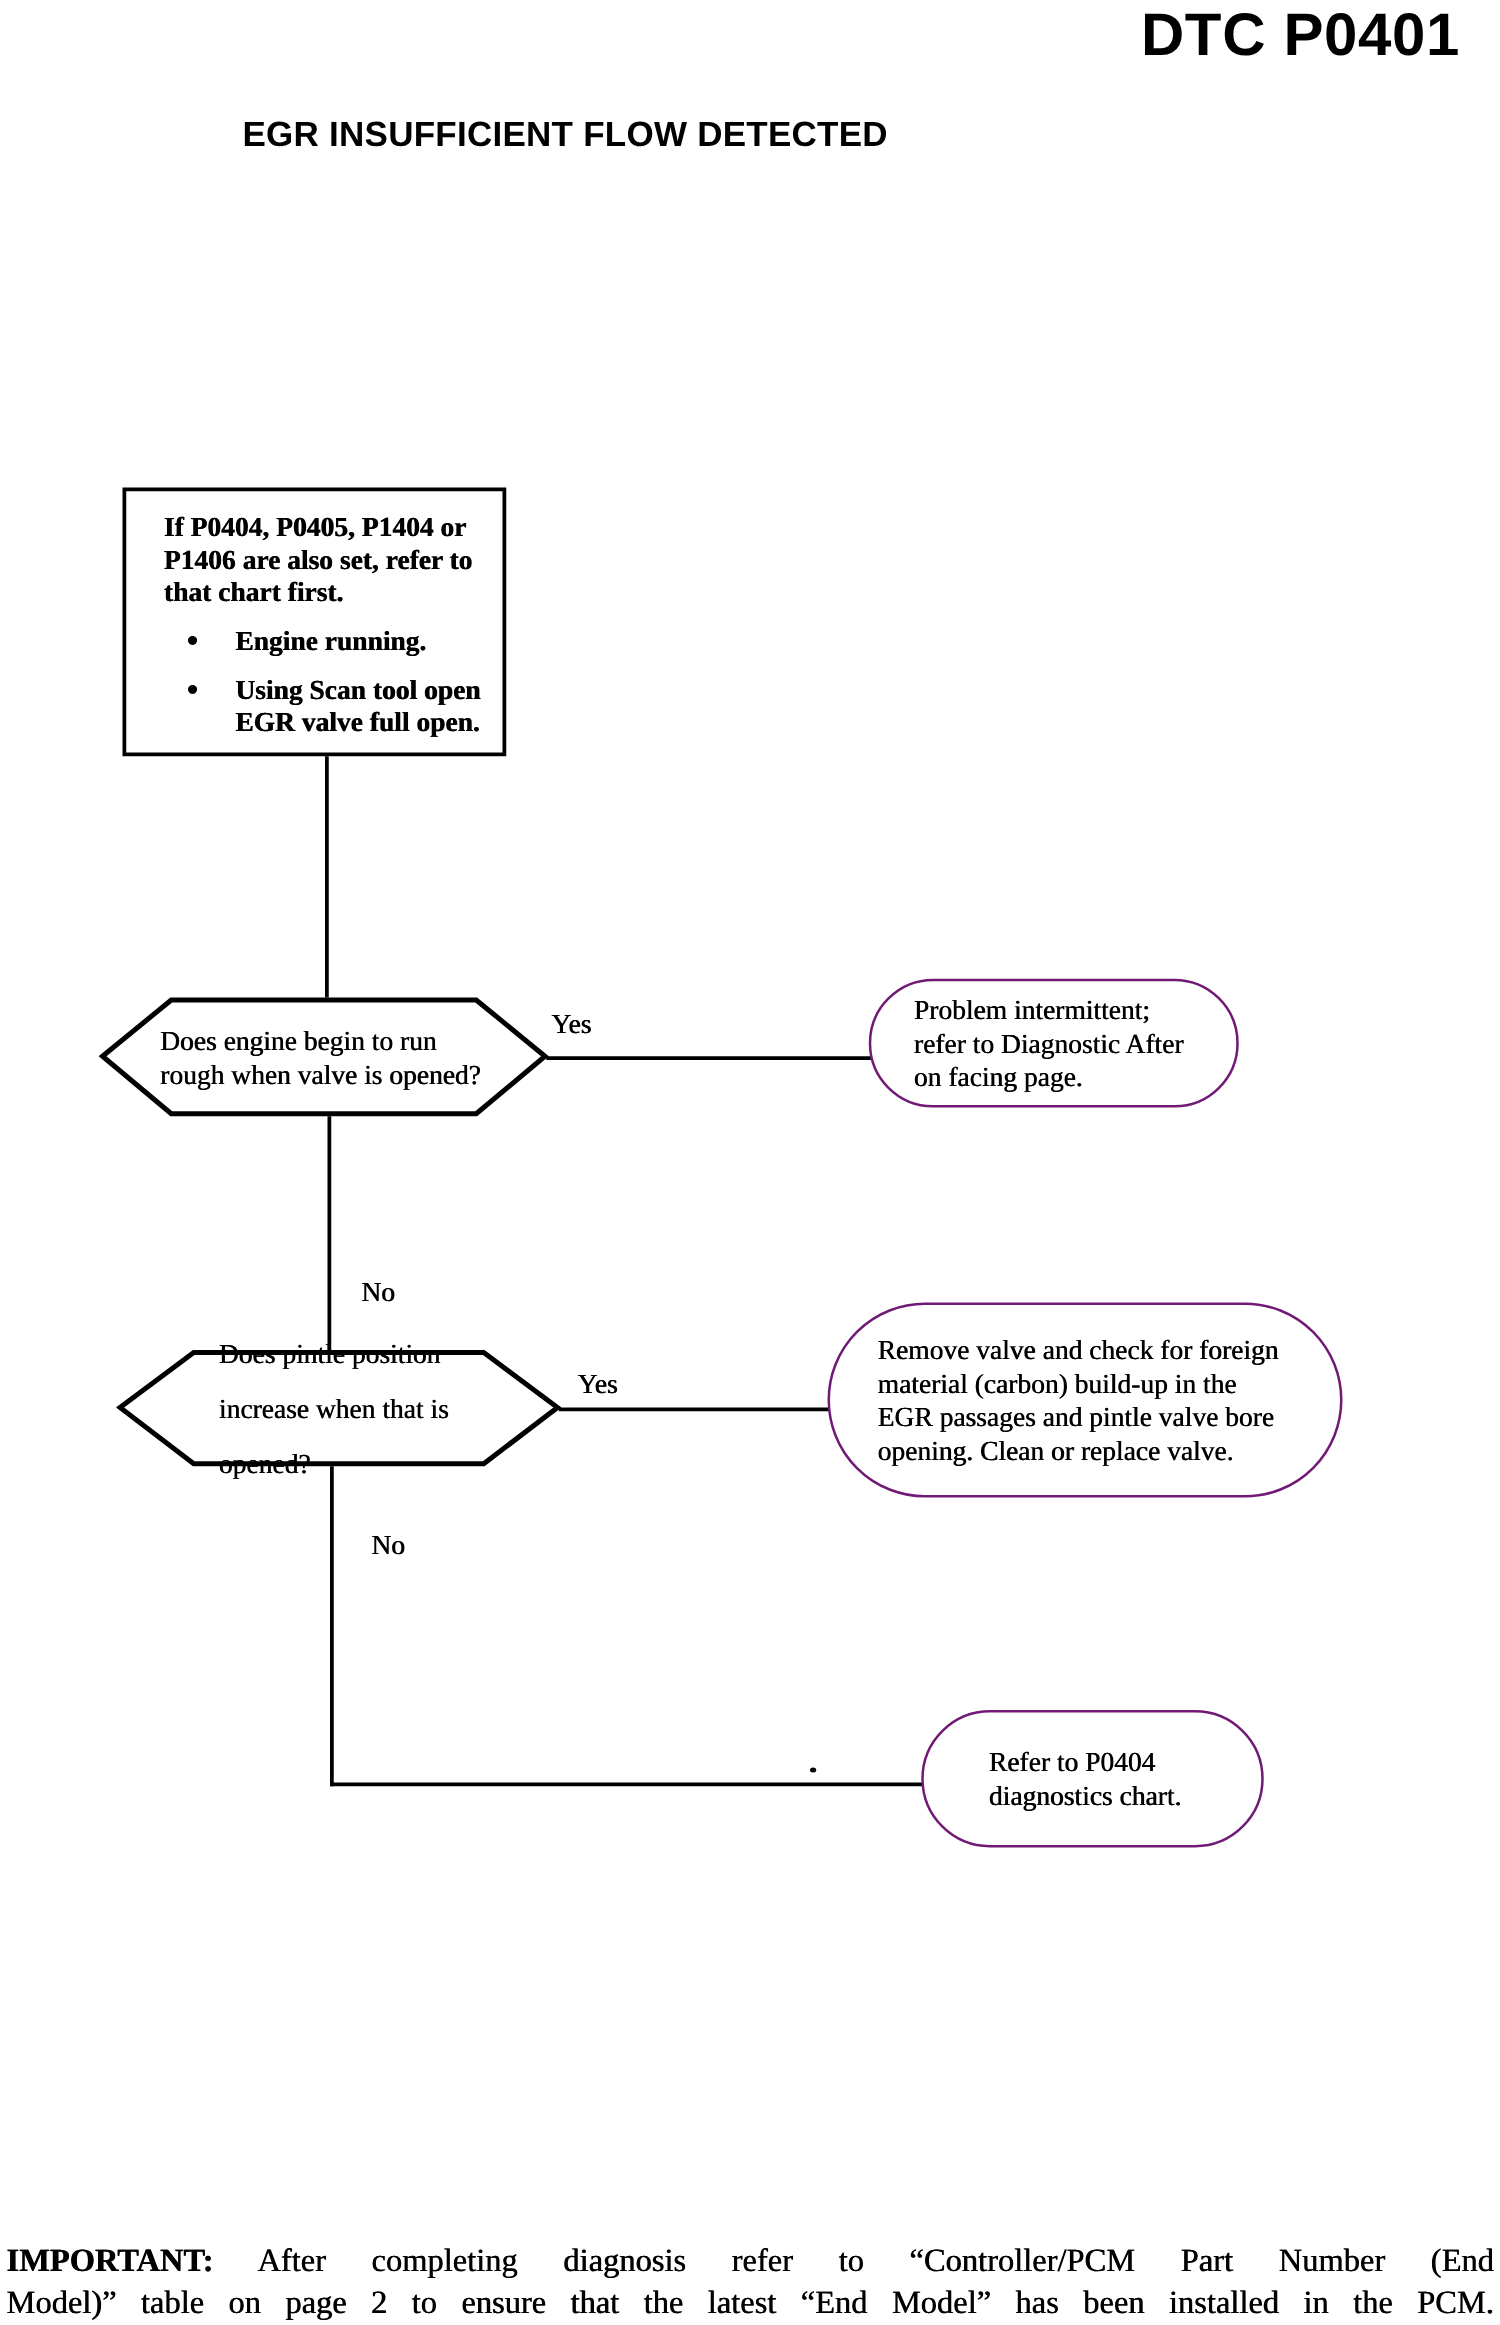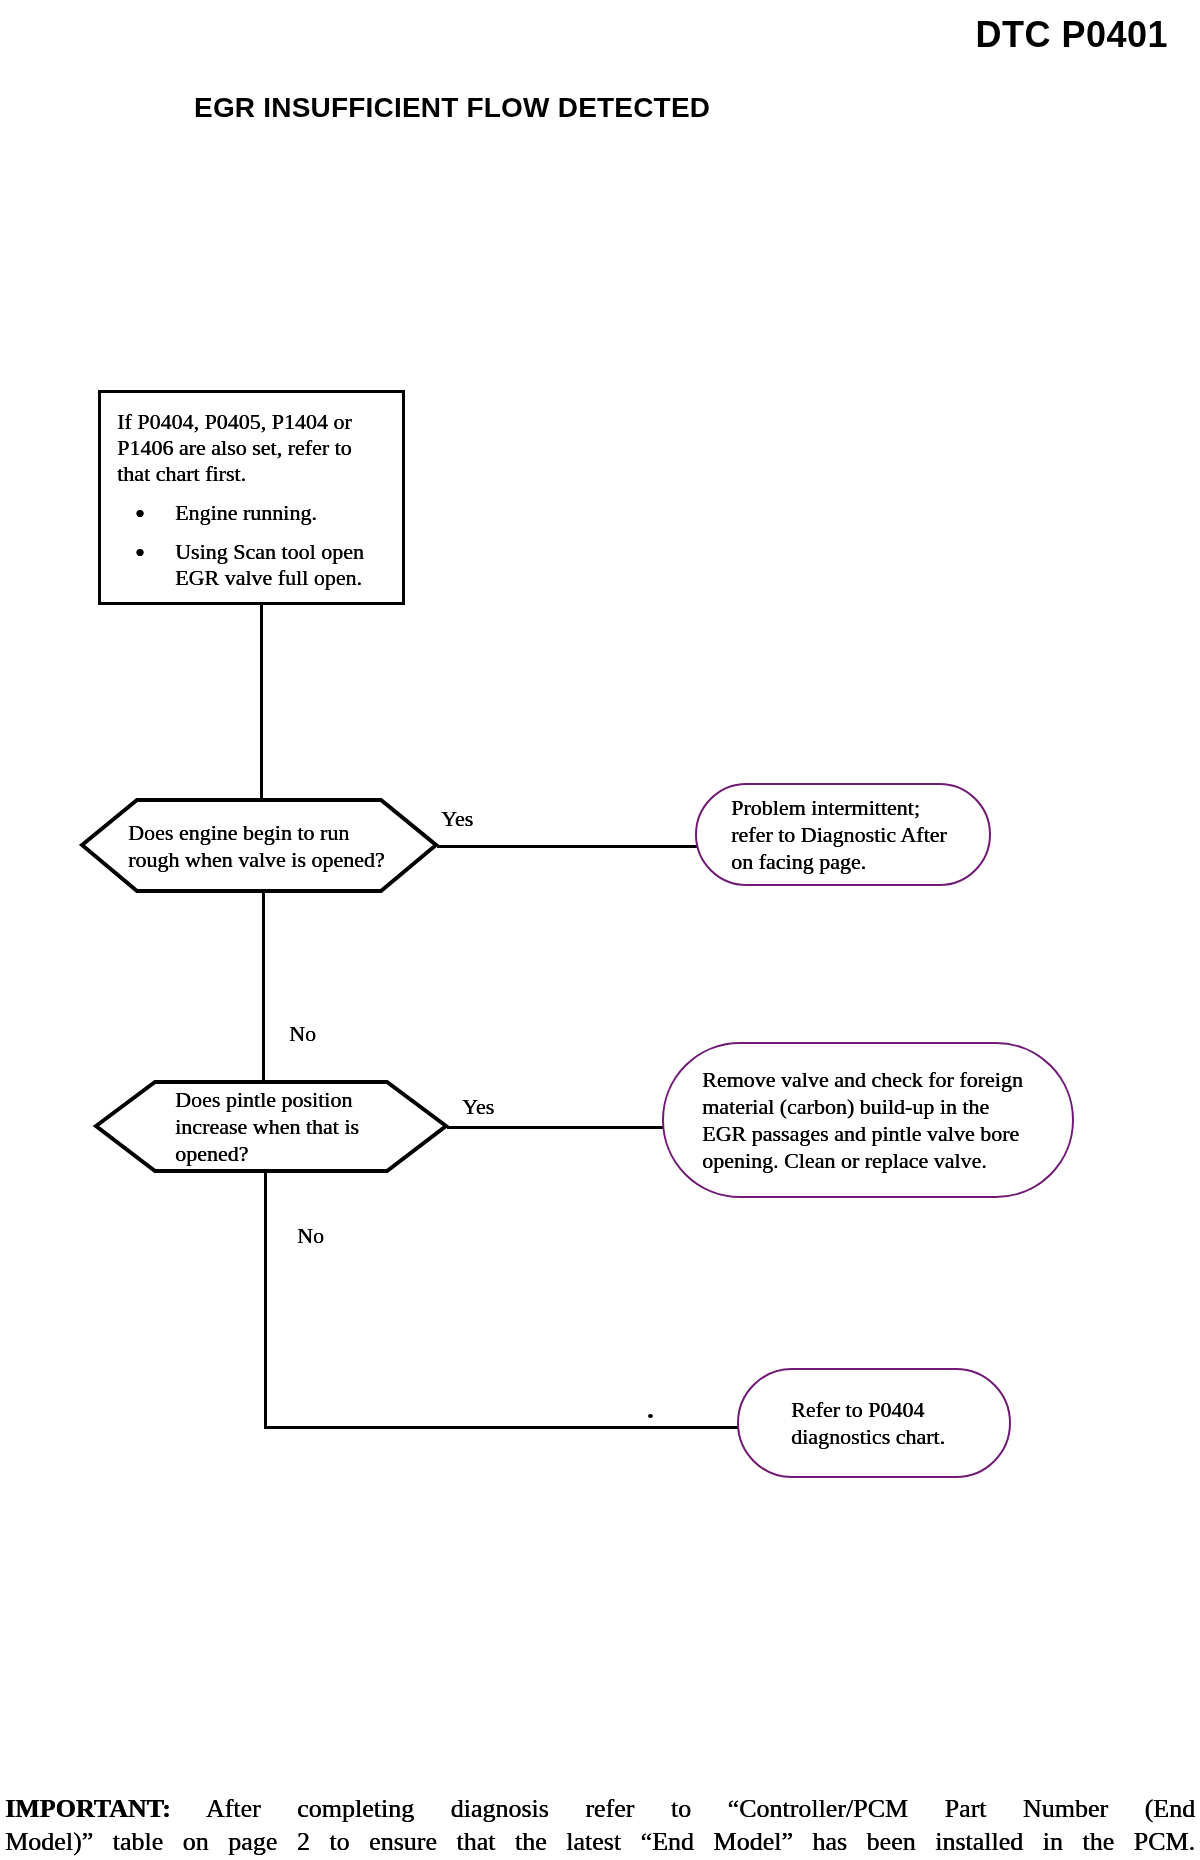--- a/index.html
+++ b/index.html
@@ -8,37 +8,37 @@
     width:1200px;height:1860px;
     background:#ffffff;
     overflow:hidden;
     font-family:"Liberation Serif", serif;
     color:#000;
   }
   
   .ink{ text-shadow:0.45px 0 0 currentColor; }
 
   .dtc-code{
-    position:absolute; top:14px; right:32px;
+    position:absolute; top:1px; right:32px;
     font-family:"Liberation Sans", sans-serif;
-    font-weight:bold; font-size:36px; letter-spacing:0.5px;
+    font-weight:bold; font-size:48px; letter-spacing:0.5px;
   }
   .doc-title{
     position:absolute; left:194px; top:92px;
     font-family:"Liberation Sans", sans-serif;
     font-weight:bold; font-size:28px; letter-spacing:0.2px;
   }
 
   
   .start-box{
     position:absolute; left:98px; top:390px;
     width:307px; height:215px;
     border:3px solid #000; box-sizing:border-box;
-    padding:16px 6px 0 16px;
-    font-size:22px; line-height:26px;
+    padding:16px 6px 0 30px;
+    font-size:22px; line-height:26px;font-weight:bold;
   }
   .start-box .note div{white-space:nowrap;}
   .bullet-row{ display:flex; margin-top:13px; }
   .bullet-row .dot{ width:14px; margin-left:18px; font-size:16px; line-height:26px; }
   .bullet-row .btxt{ margin-left:26px; width:222px; }
 
   
   .line{ position:absolute; background:#000; }
 
   
@@ -120,21 +120,21 @@
   <div class="terminal ink" style="left:695px;top:783px;width:296px;height:103px;border-radius:52px;padding-left:34px;">
     <div>Problem intermittent;</div>
     <div>refer to Diagnostic After</div>
     <div>on facing page.</div>
   </div>
 
   <div class="hex-wrap" style="left:93px;top:1078px;width:356px;height:97px;">
     <svg width="356" height="97" viewBox="0 0 356 97">
       <polygon points="3,48 62,4 294,4 353,48 294,93 62,93" fill="#ffffff" stroke="#000000" stroke-width="4"></polygon>
     </svg>
-    <div class="hex-text ink" style="padding-left:82px;">
+    <div class="hex-text ink" style="padding-left:82px;gap:17px;">
       <div>Does pintle position</div>
       <div>increase when that is</div>
       <div>opened?</div>
     </div>
   </div>
   <div class="branch-label ink" style="left:462px;top:1094px;">Yes</div>
   <div class="branch-label ink" style="left:297px;top:1223px;">No</div>
 
   <div class="terminal ink" style="left:662px;top:1042px;width:412px;height:156px;border-radius:78px;padding-left:38px;">
     <div>Remove valve and check for foreign</div>

